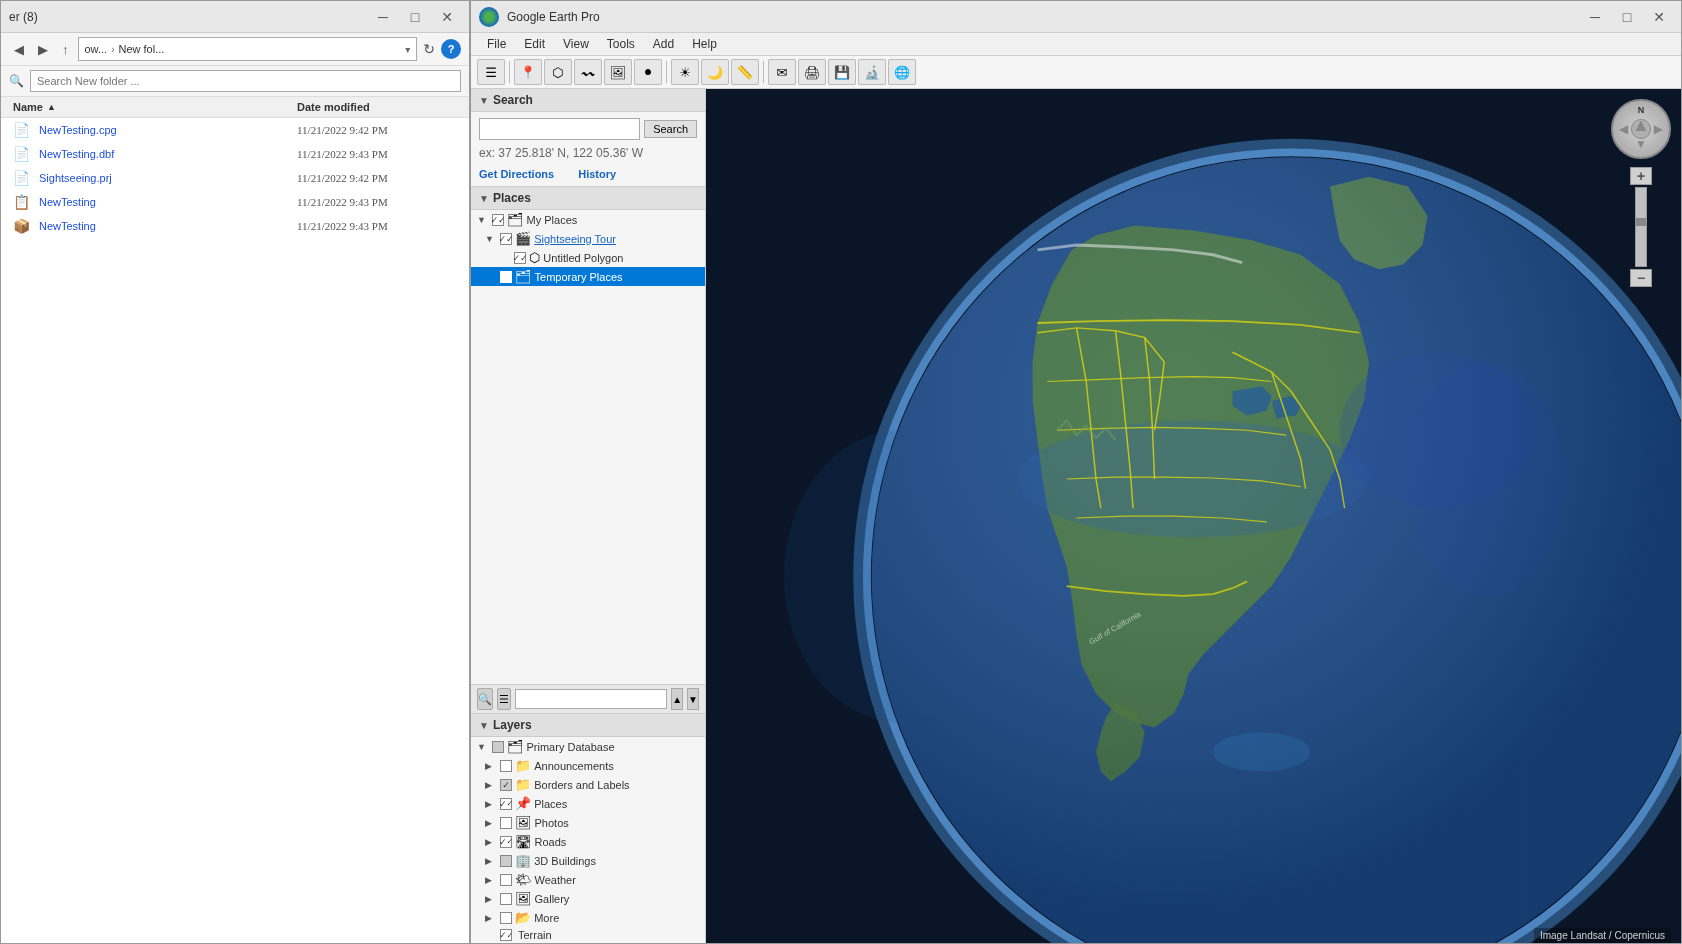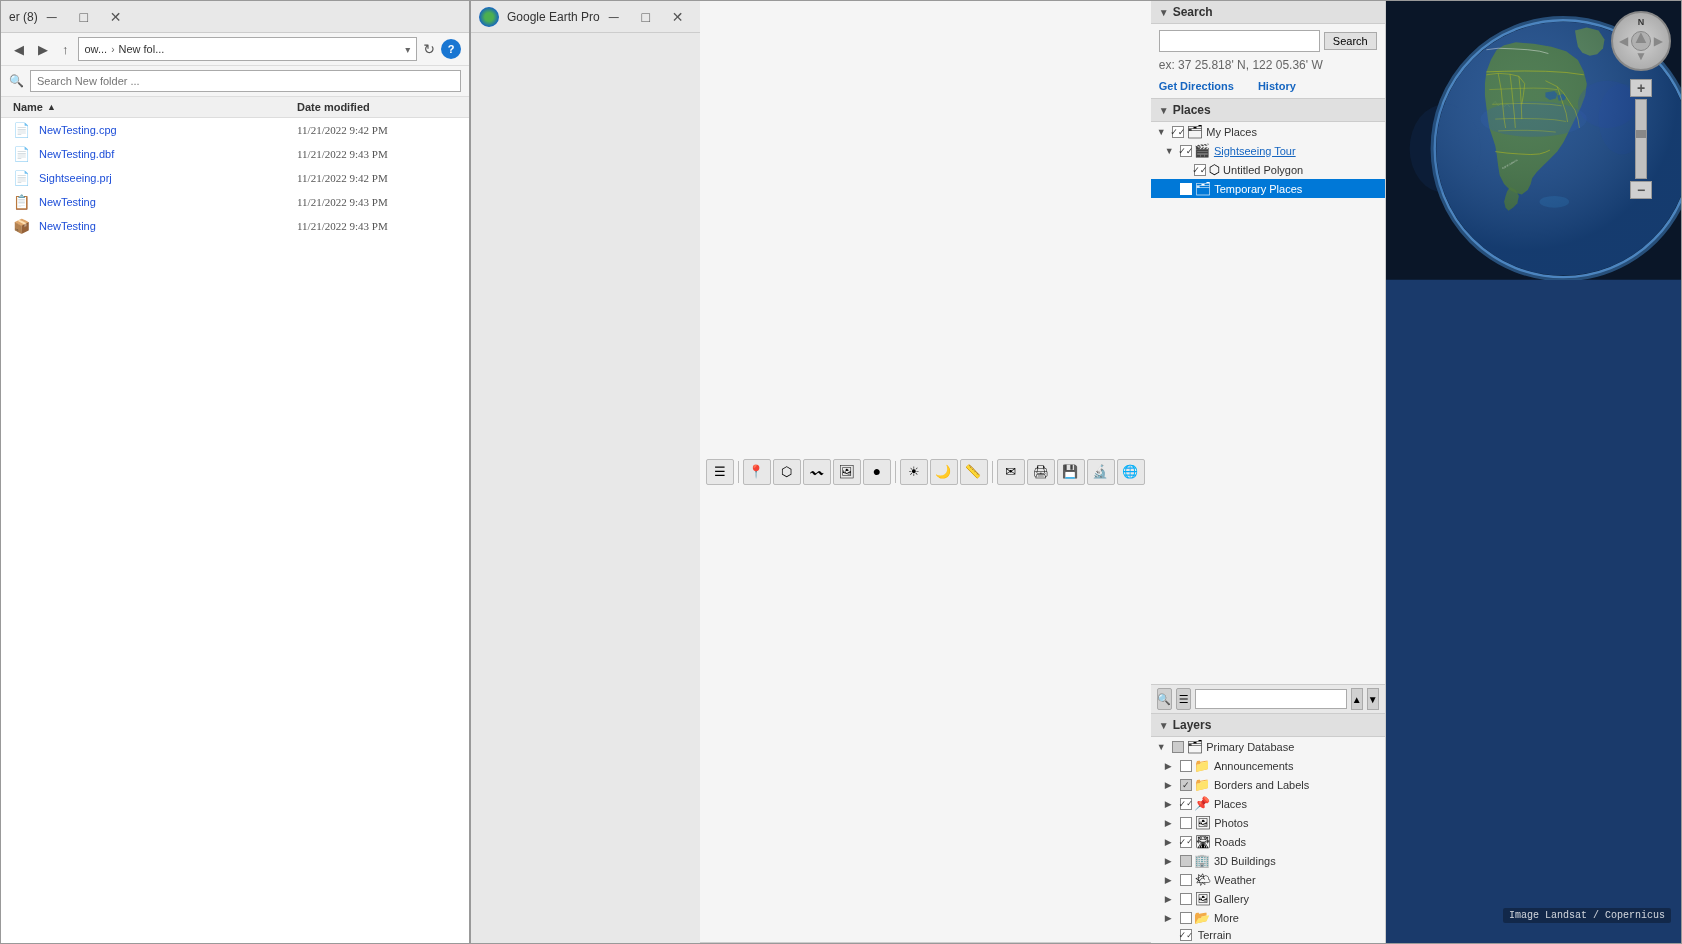--- a/index.html
+++ b/index.html
@@ -15,20 +15,21 @@
       flex-direction: column;
       flex-shrink: 0;
     }
     .window-titlebar {
       background: #e8e8e8;
       height: 32px;
       display: flex;
       align-items: center;
       padding: 0 8px;
       border-bottom: 1px solid #ccc;
+      justify-content: space-between;
     }
     .titlebar-left { display: flex; align-items: center; gap: 6px; font-size: 12px; color: #333; }
     .window-controls { display: flex; gap: 4px; }
     .win-btn { width: 28px; height: 20px; background: none; border: none; cursor: pointer; font-size: 14px; color: #555; display: flex; align-items: center; justify-content: center; }
 
     .toolbar-row {
       display: flex;
       align-items: center;
       padding: 4px 8px;
       background: #f5f5f5;
@@ -74,21 +75,21 @@
     .file-name { flex: 1; font-size: 11px; color: #1d4ed8; }
     .file-date { width: 160px; font-size: 11px; color: #555; font-family: Liberation Serif, serif; }
 
     
     .gep-window {
       flex: 1;
       height: 944px;
       background: #e8e8e8;
       border: 1px solid #999;
       display: flex;
-      flex-direction: row;
+      flex-direction: column;
     }
     .gep-titlebar {
       background: #e8e8e8;
       height: 32px;
       display: flex;
       align-items: center;
       padding: 0 8px;
       border-bottom: 1px solid #ccc;
       justify-content: space-between;
     }
@@ -259,28 +260,27 @@
       align-items: center;
       gap: 2px;
       margin-top: 4px;
     }
     .zoom-btn { width: 22px; height: 18px; background: #d0d0d0; border: 1px solid #999; cursor: pointer; display: flex; align-items: center; justify-content: center; font-size: 14px; font-weight: bold; color: #555; }
     .zoom-slider { width: 12px; height: 80px; background: #c0c0c0; border: 1px solid #999; position: relative; cursor: pointer; }
     .zoom-thumb { width: 10px; height: 8px; background: #888; position: absolute; left: 0; top: 30px; }
 
     .map-attribution {
       position: absolute;
-      bottom: 20px;
+      bottom: 0;
       right: 10px;
       font-size: 10px;
       color: rgba(255,255,255,0.8);
       background: rgba(0,0,0,0.3);
       padding: 2px 6px;
       border-radius: 2px;
-      font-family: Liberation Mono, monospace;
     }
 
     
     .cb-checked { font-size: 9px; color: #333; }
 
     
     .indent1 { padding-left: 14px; }
     .indent2 { padding-left: 28px; }
   </style>
 </head>
@@ -362,20 +362,28 @@
       <div class="gep-logo"></div>
       <span>Google Earth Pro</span>
     </div>
     <div class="window-controls">
       <button class="win-btn">─</button>
       <button class="win-btn">□</button>
       <button class="win-btn close-btn">✕</button>
     </div>
   </div>
 
+  <div class="gep-menubar">
+    <span class="menu-item">File</span>
+    <span class="menu-item">Edit</span>
+    <span class="menu-item">View</span>
+    <span class="menu-item">Tools</span>
+    <span class="menu-item">Add</span>
+    <span class="menu-item">Help</span>
+  </div>
 
   <div class="gep-toolbar">
     <button class="tb-btn" title="Toggle Sidebar">☰</button>
     <div class="tb-sep"></div>
     <button class="tb-btn" title="Add Placemark">📍</button>
     <button class="tb-btn" title="Add Polygon">⬡</button>
     <button class="tb-btn" title="Add Path">〰</button>
     <button class="tb-btn" title="Image Overlay">🖼</button>
     <button class="tb-btn" title="Record Tour">⏺</button>
     <div class="tb-sep"></div>

